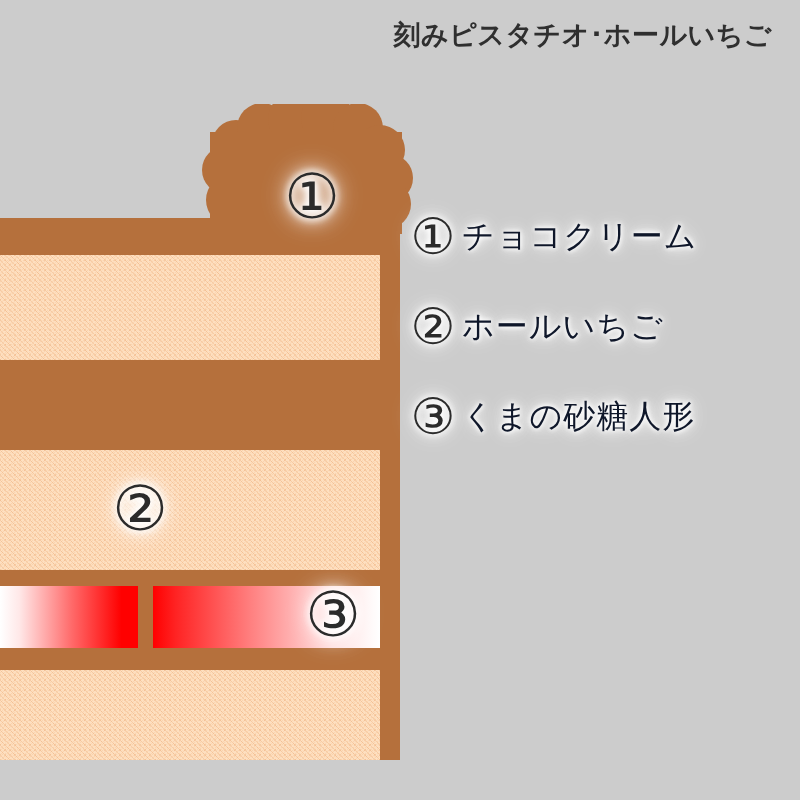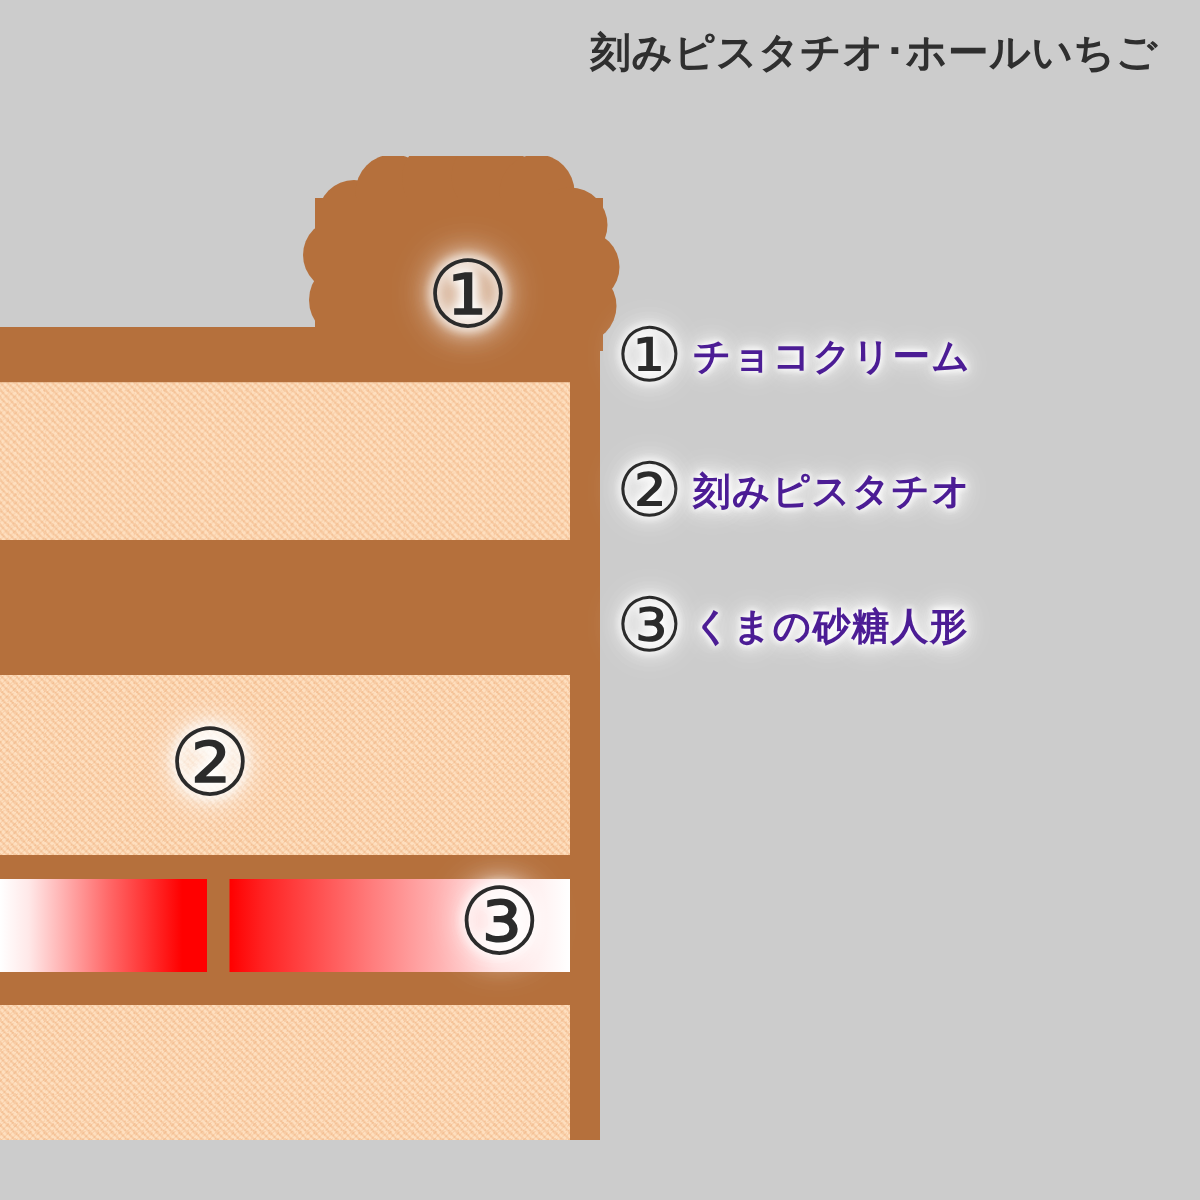--- a/index.html
+++ b/index.html
@@ -146,23 +146,23 @@
     text-align: center;
     font-size: 50px;
     line-height: 1;
     color: #2b2b2b;
     font-family: "DejaVu Sans", "Liberation Sans", sans-serif;
     text-shadow:
       0 0 6px #fff, 0 0 6px #fff, 0 0 11px #fff,
       0 0 17px #fff, 0 0 24px #fff;
   }
   .legend-label {
-    font-size: 25px;
-    font-weight: bold;
-    color: #4c1d95;
+    font-size: 32px;
+    font-weight: normal;
+    color: #0f172a;
     letter-spacing: 1px;
     white-space: nowrap;
     text-shadow:
       0 0 5px #fff, 0 0 5px #fff, 0 0 10px #fff,
       0 0 16px #fff, 0 0 22px #fff;
   }
 </style>
 </head>
 <body>
 
@@ -217,21 +217,21 @@
 
   <div id="legend">
 
     <div class="legend-row" style="top:0px;">
       <span class="legend-num">①</span>
       <span class="legend-label">チョコクリーム</span>
     </div>
 
     <div class="legend-row" style="top:90px;">
       <span class="legend-num">②</span>
-      <span class="legend-label">刻みピスタチオ</span>
+      <span class="legend-label">ホールいちご</span>
     </div>
 
     <div class="legend-row" style="top:180px;">
       <span class="legend-num">③</span>
       <span class="legend-label">くまの砂糖人形</span>
     </div>
 
   </div>
 
 </div>

